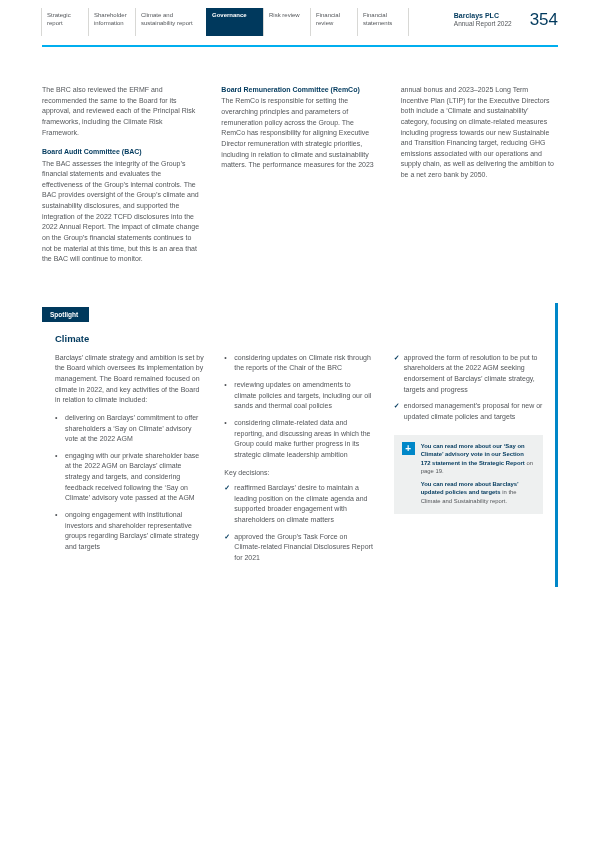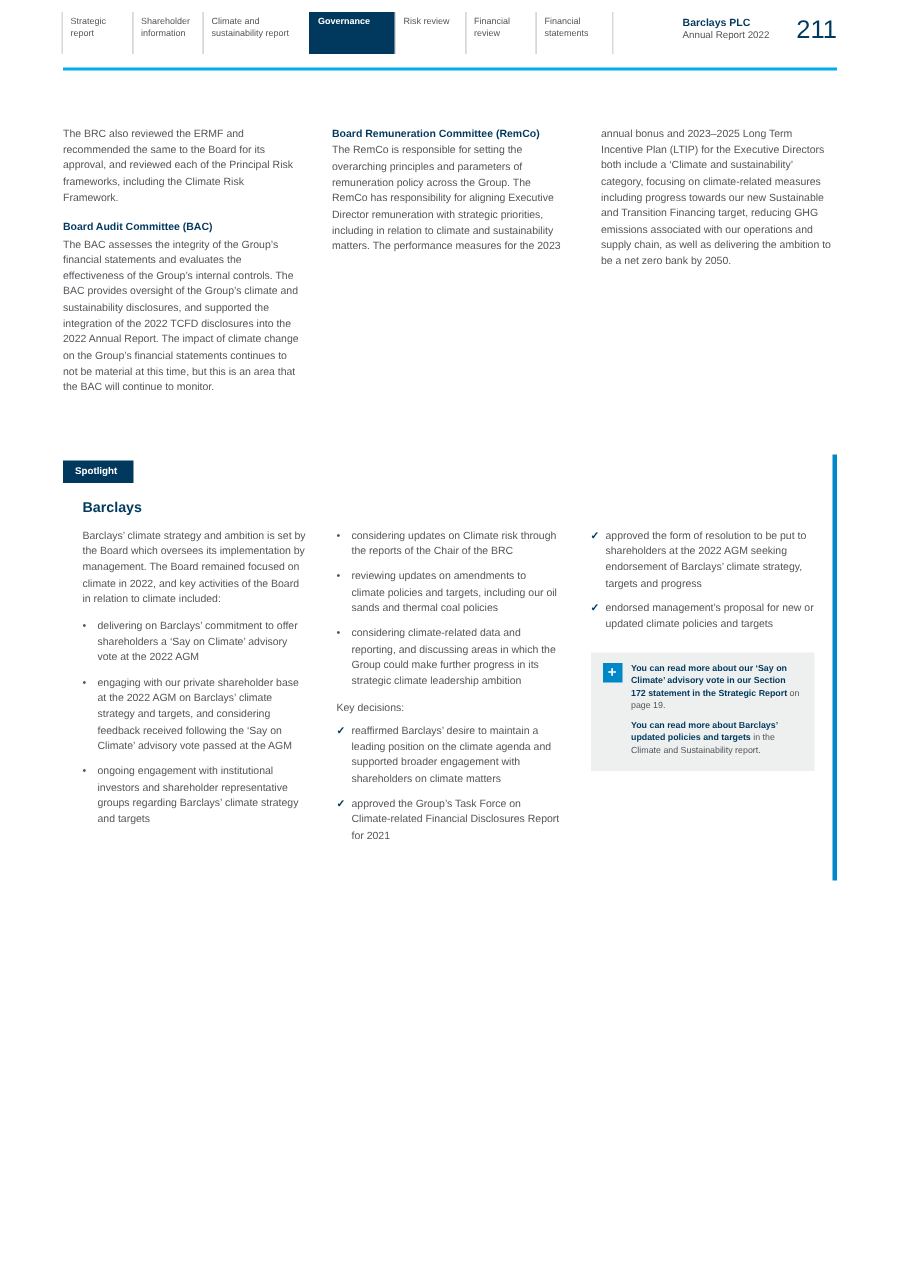--- a/index.html
+++ b/index.html
@@ -79,21 +79,21 @@
       </div>
       <div class="tab" style="width:52px">
         <span>Financial statements</span>
       </div>
     </nav>
     <div class="brand">
       <div class="brand-text">
         <div class="brand-l1">Barclays PLC</div>
         <div class="brand-l2">Annual Report 2022</div>
       </div>
-      <div class="page-num">211</div>
+      <div class="page-num">354</div>
     </div>
   </header>
 
   <div class="rule"></div>
 
   <section class="cols">
     <div class="col">
       <p>The BRC also reviewed the ERMF and recommended the same to the Board for its approval, and reviewed each of the Principal Risk frameworks, including the Climate Risk Framework.</p>
       <h3>Board Audit Committee (BAC)</h3>
       <p>The BAC assesses the integrity of the Group’s financial statements and evaluates the effectiveness of the Group’s internal controls. The BAC provides oversight of the Group’s climate and sustainability disclosures, and supported the integration of the 2022 TCFD disclosures into the 2022 Annual Report. The impact of climate change on the Group’s financial statements continues to not be material at this time, but this is an area that the BAC will continue to monitor.</p>
@@ -103,21 +103,21 @@
       <p>The RemCo is responsible for setting the overarching principles and parameters of remuneration policy across the Group. The RemCo has responsibility for aligning Executive Director remuneration with strategic priorities, including in relation to climate and sustainability matters. The performance measures for the 2023</p>
     </div>
     <div class="col">
       <p>annual bonus and 2023–2025 Long Term Incentive Plan (LTIP) for the Executive Directors both include a ‘Climate and sustainability’ category, focusing on climate-related measures including progress towards our new Sustainable and Transition Financing target, reducing GHG emissions associated with our operations and supply chain, as well as delivering the ambition to be a net zero bank by 2050.</p>
     </div>
   </section>
 
   <section class="spotlight">
     <div class="spot-tag">Spotlight</div>
     <div class="spot-box">
-      <h2>Barclays</h2>
+      <h2>Climate</h2>
       <div class="spot-cols">
 
         <div class="spot-col">
           <p class="intro">Barclays’ climate strategy and ambition is set by the Board which oversees its implementation by management. The Board remained focused on climate in 2022, and key activities of the Board in relation to climate included:</p>
           <div class="li">
             <span class="mk">•</span>
             <span>delivering on Barclays’ commitment to offer shareholders a ‘Say on Climate’ advisory vote at the 2022 AGM</span>
           </div>
           <div class="li">
             <span class="mk">•</span>

